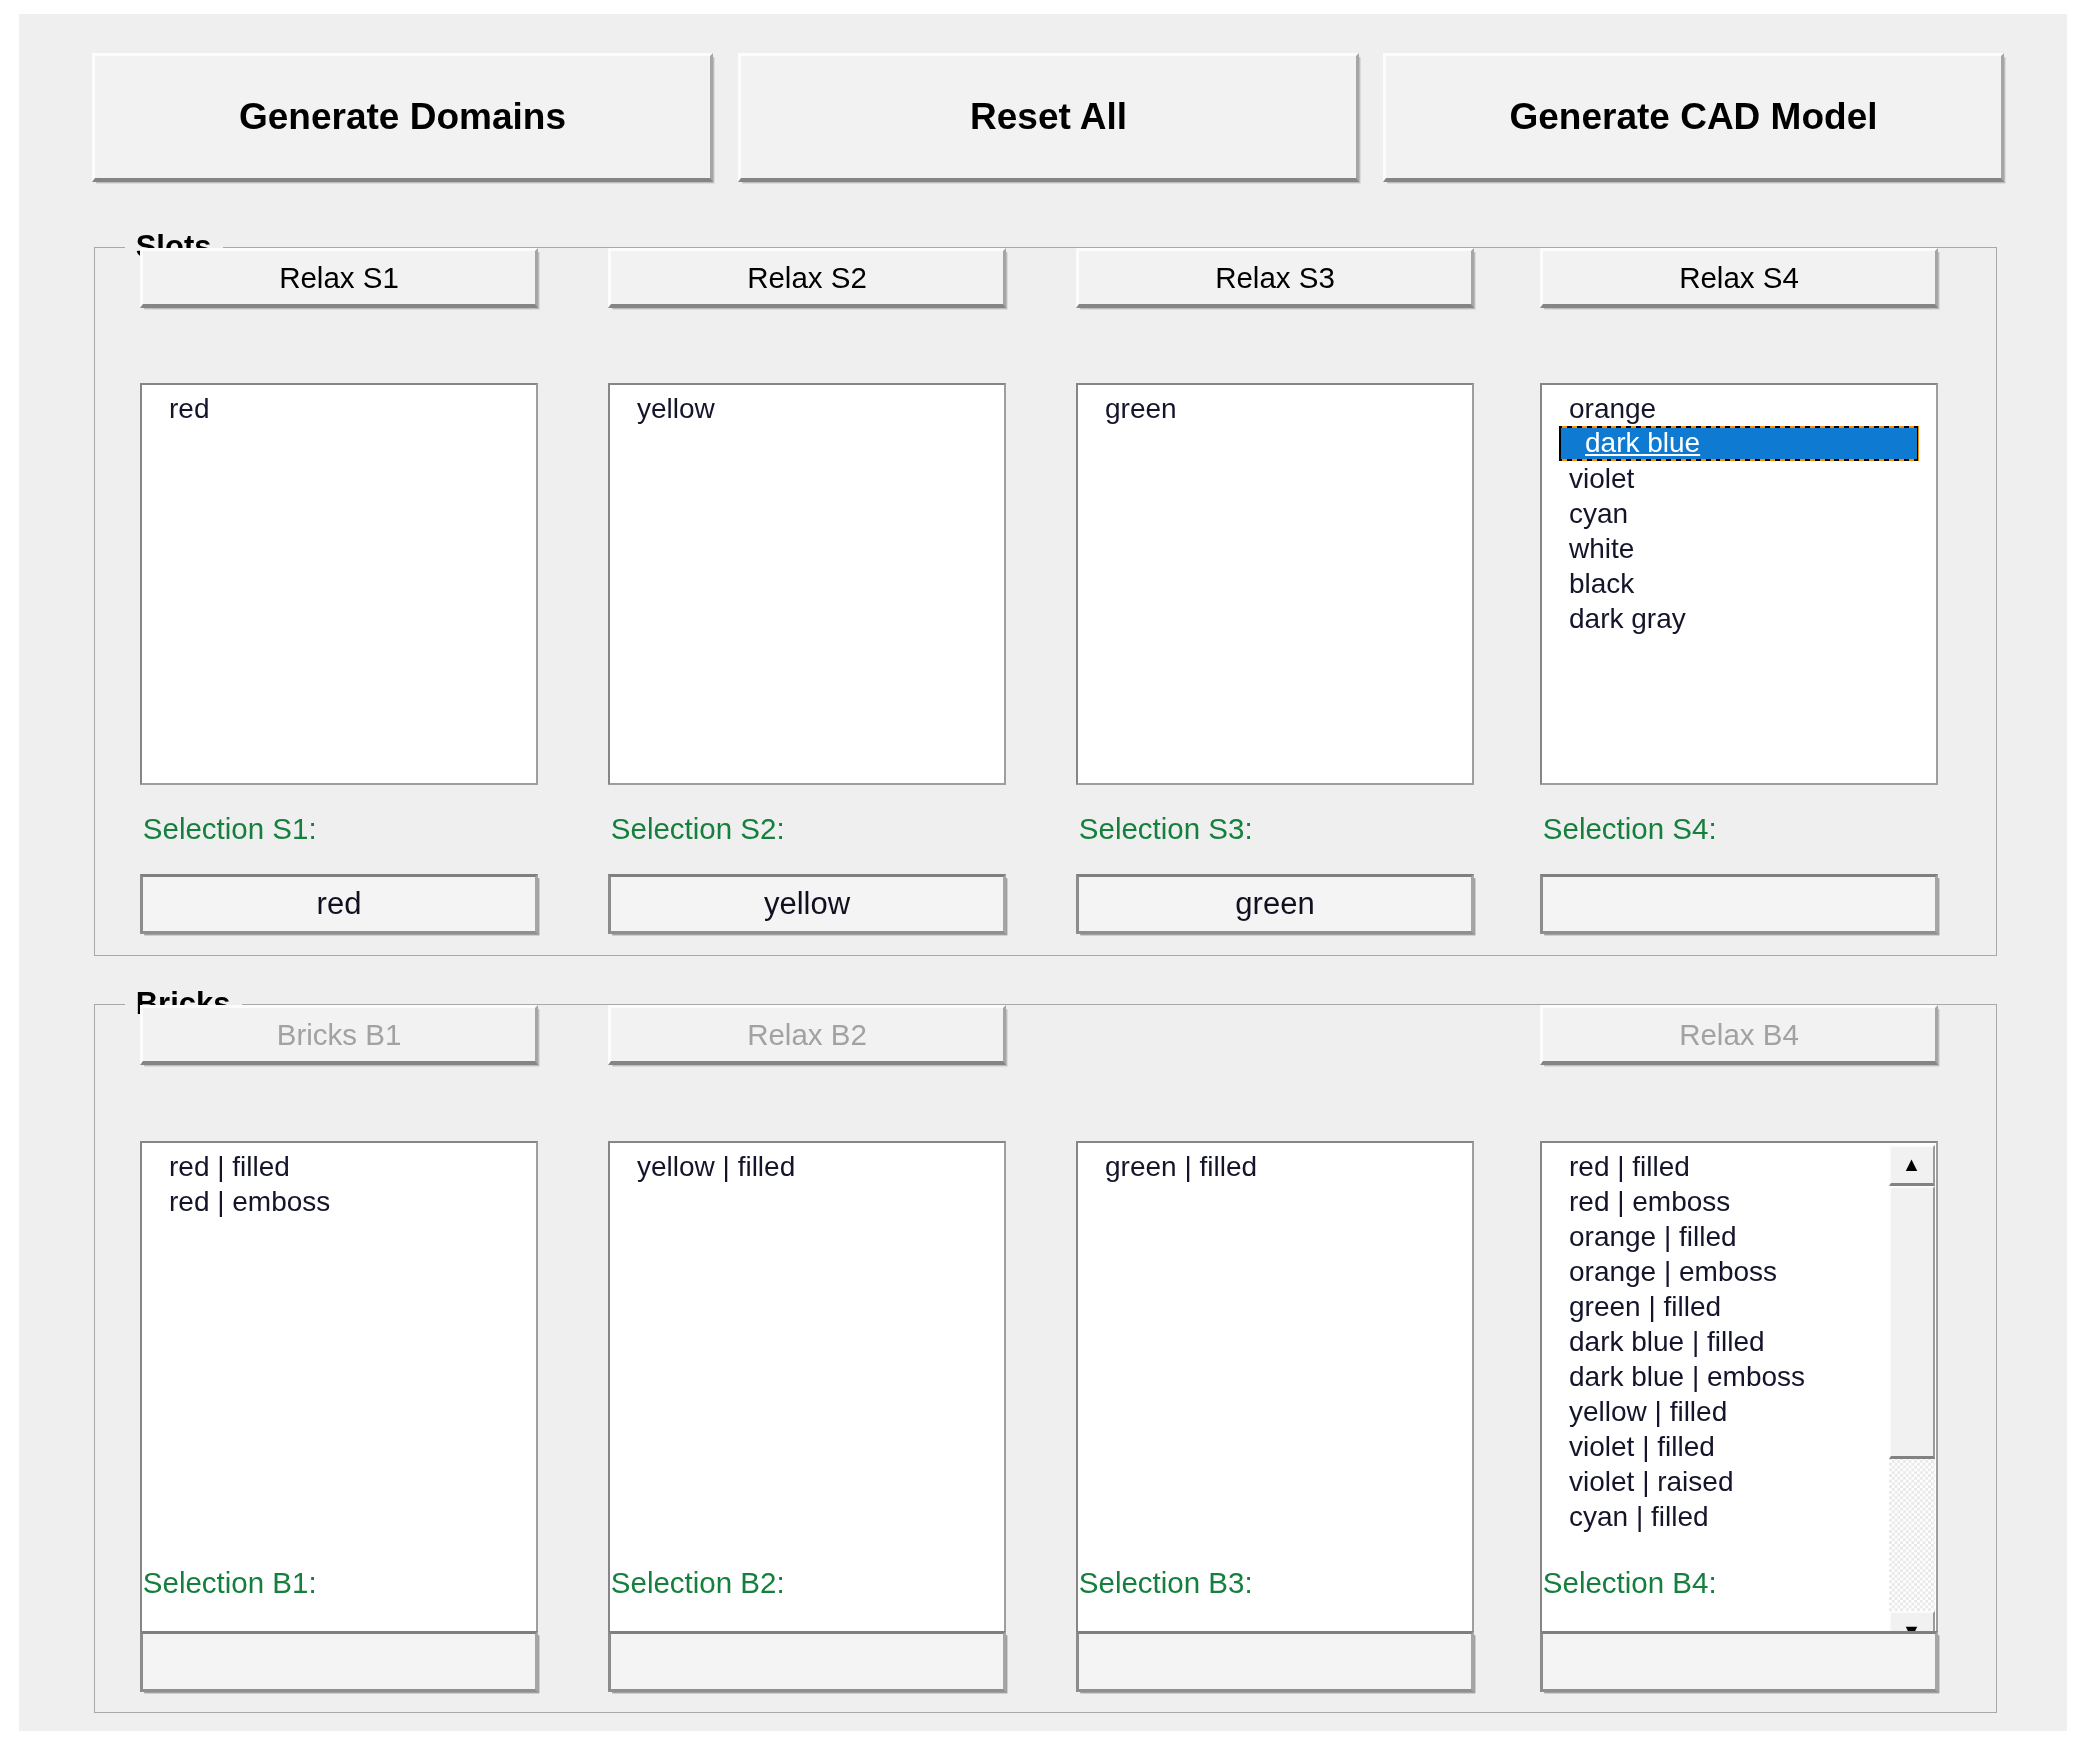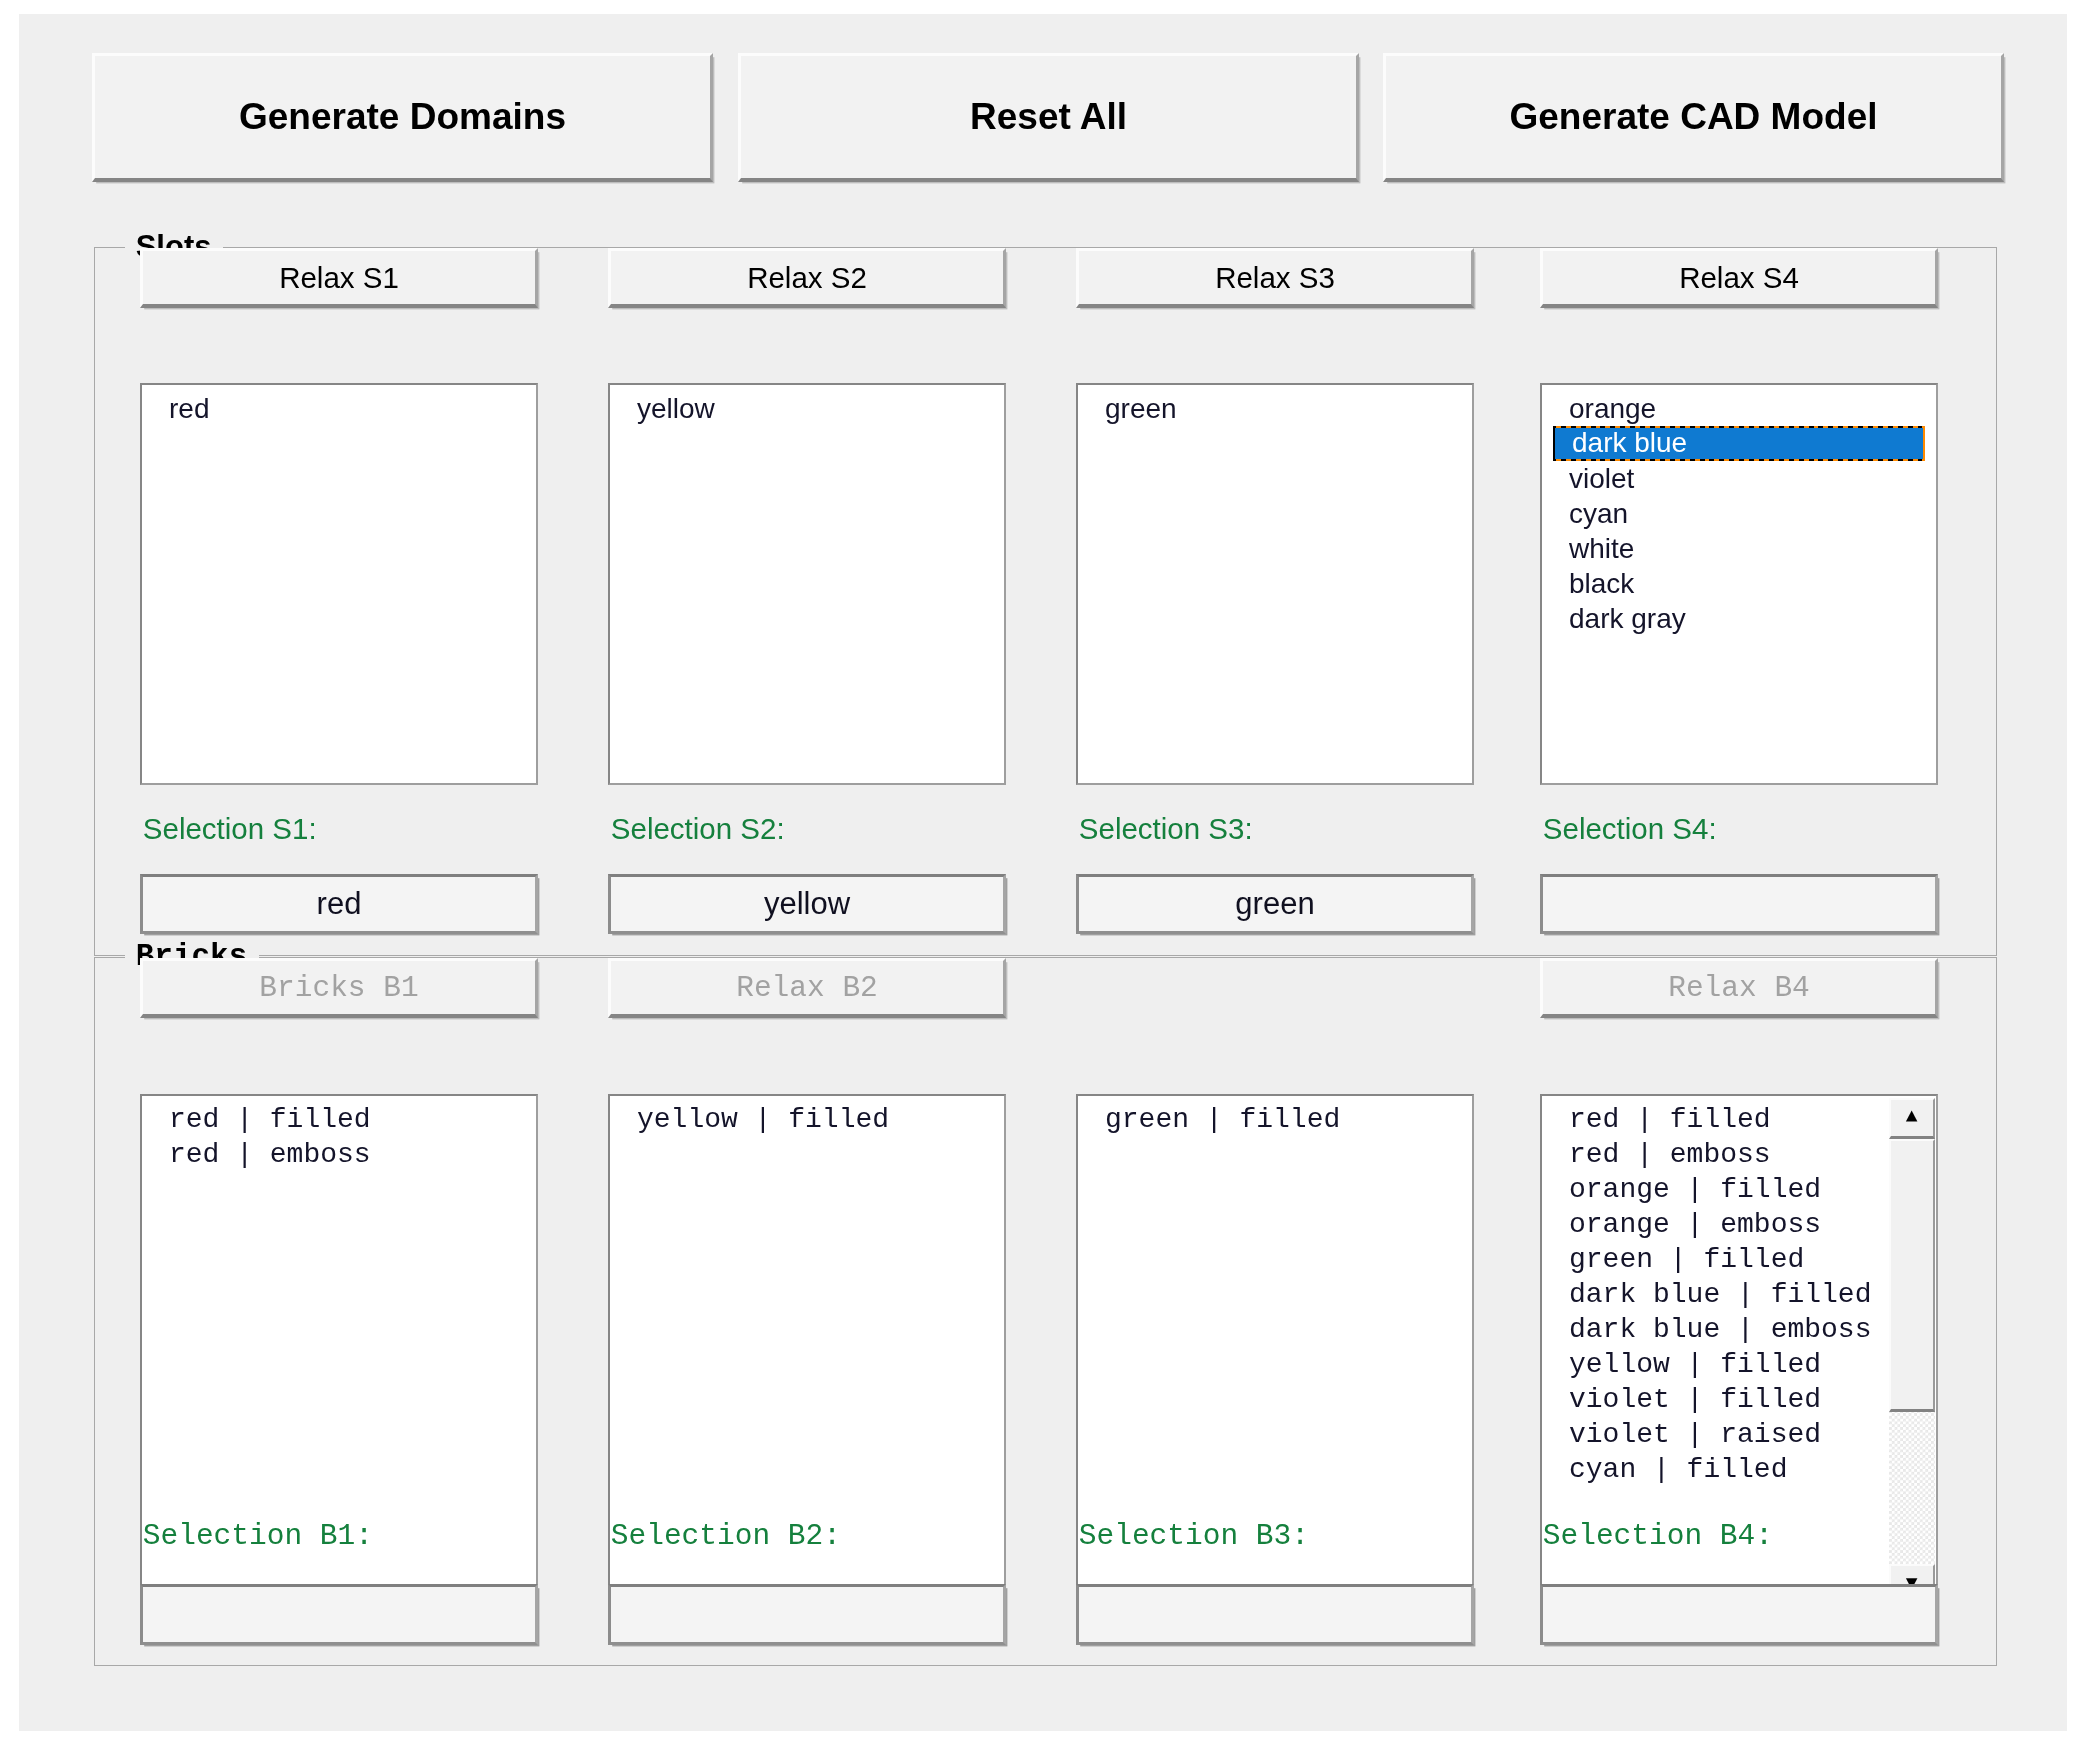--- a/index.html
+++ b/index.html
@@ -27,21 +27,21 @@
   .big-btn { top: 39px; width: 621px; height: 129px; font-size: 37px; font-weight: bold; }
   .relax-btn { left: 0; width: 398px; height: 60px; font-size: 29.5px; font-weight: normal; }
   .relax-btn.disabled { color: var(--disabled-text, #a2a2a2); }
 
   
   .groupbox {
     position: absolute; left: 75px; width: 1903px; height: 709px;
     border: 1.4px solid #a8a8a8;
   }
   .groupbox.slots { top: 233px; }
-  .groupbox.bricks { top: 943px; font-family: Liberation Mono, monospace; }
+  .groupbox.bricks { top: 990px; }
   .group-label {
     position: absolute; top: -19.7px; left: 29.5px; padding: 0 11.2px;
     background: var(--panel-bg, #efefef);
     font-size: 31px; font-weight: bold; line-height: 37px;
   }
 
   
   .col { position: absolute; top: 0; width: 398px; height: 100%; }
 
   
@@ -55,21 +55,21 @@
   .lb-items { position: absolute; inset: 0; padding-top: 5.6px; }
   .listbox.with-sb .lb-items { right: 51px; }
   .lb-item {
     height: 35px; line-height: 35px; padding-left: 27px;
     font-size: 28px; color: #14142a; white-space: nowrap;
   }
   .lb-item.selected {
     background: var(--selection-highlight, #0f7ad1); color: #ffffff;
     border: 2.8px solid transparent;
     border-image: repeating-linear-gradient(90deg, #000 0 4.9px, var(--focus-ants, #ff8a00) 4.9px 9.8px) 4;
-    margin: 0 11px; padding-left: 17px; line-height: 29.5px;
+    margin: 0 17px; padding-left: 24px; line-height: 29.5px; text-decoration: underline;
   }
 
   
   .scrollbar { position: absolute; top: 2.1px; right: 1.4px; bottom: 2.1px; width: 46px; }
   .sb-btn, .sb-thumb {
     position: absolute; left: 0; width: 46px; background: #f1f1f1;
     border-top: 2.8px solid #fbfbfb; border-left: 2.8px solid #fbfbfb;
     border-right: 2.8px solid #9a9a9a; border-bottom: 3.5px solid #828282;
     display: flex; align-items: center; justify-content: center;
   }

